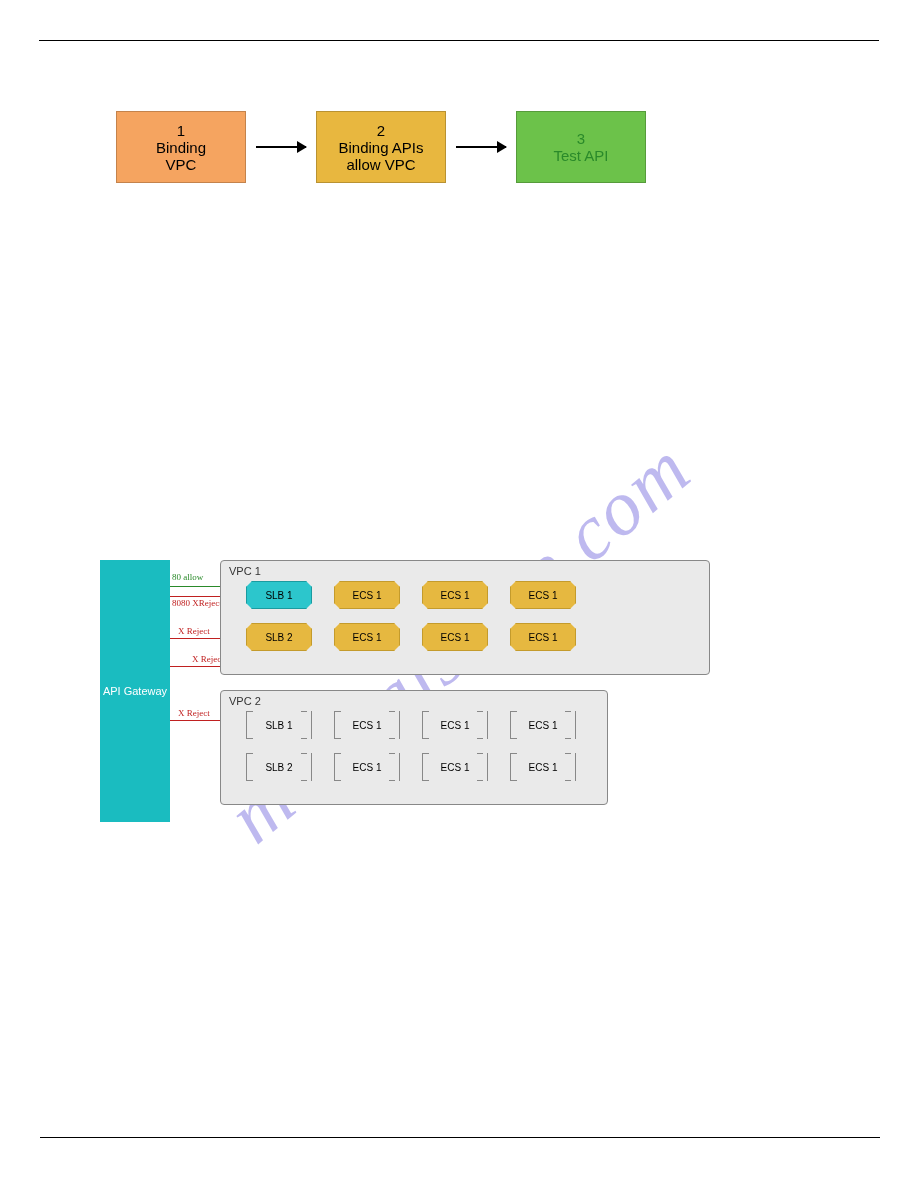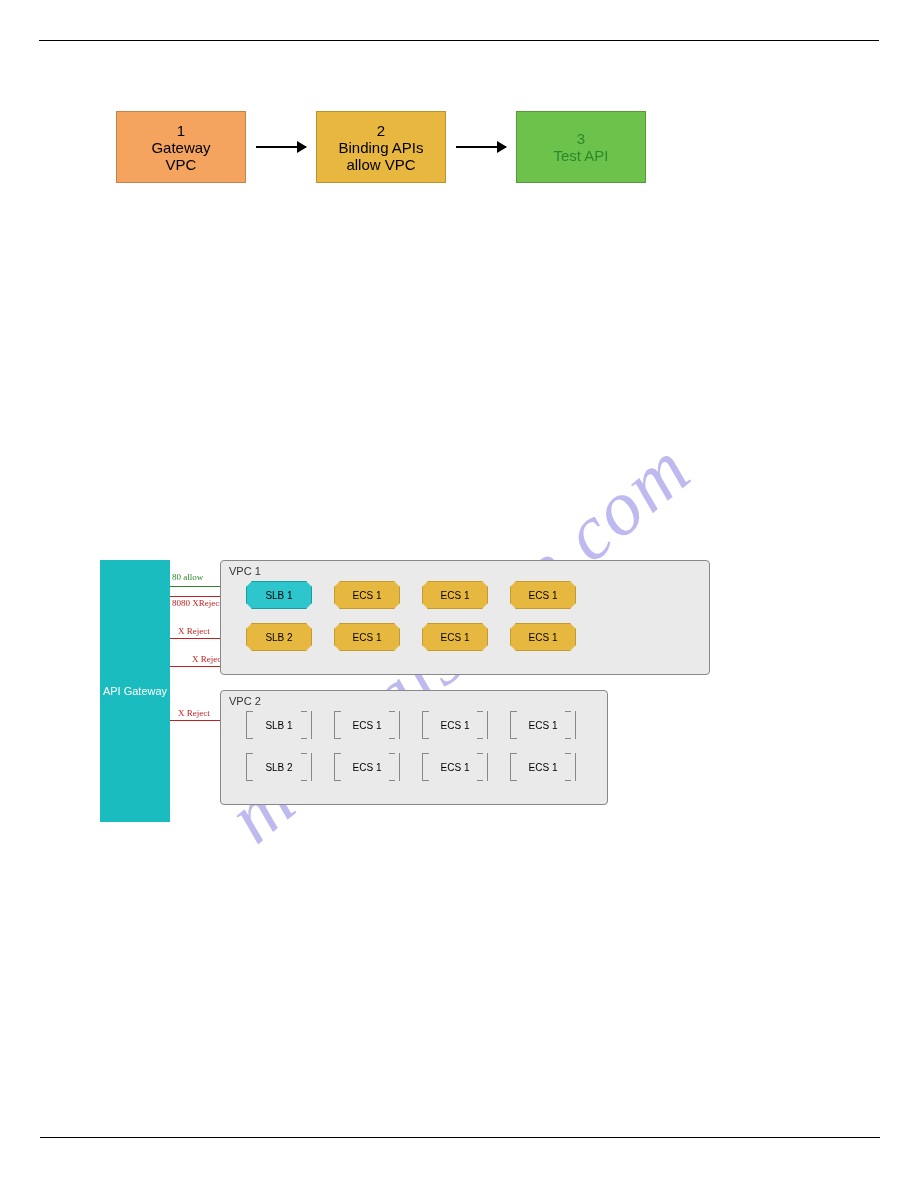--- a/index.html
+++ b/index.html
@@ -205,21 +205,21 @@
 </style>
 </head>
 <body>
 
 <div class="page">
   <div class="top-rule"></div>
 
   <div class="flow">
     <div class="flow-box orange">
       <span>1</span>
-      <span>Gateway</span>
+      <span>Binding</span>
       <span>VPC</span>
     </div>
     <div class="flow-arrow"></div>
     <div class="flow-box yellow">
       <span>2</span>
       <span>Binding APIs</span>
       <span>allow VPC</span>
     </div>
     <div class="flow-arrow"></div>
     <div class="flow-box green">

